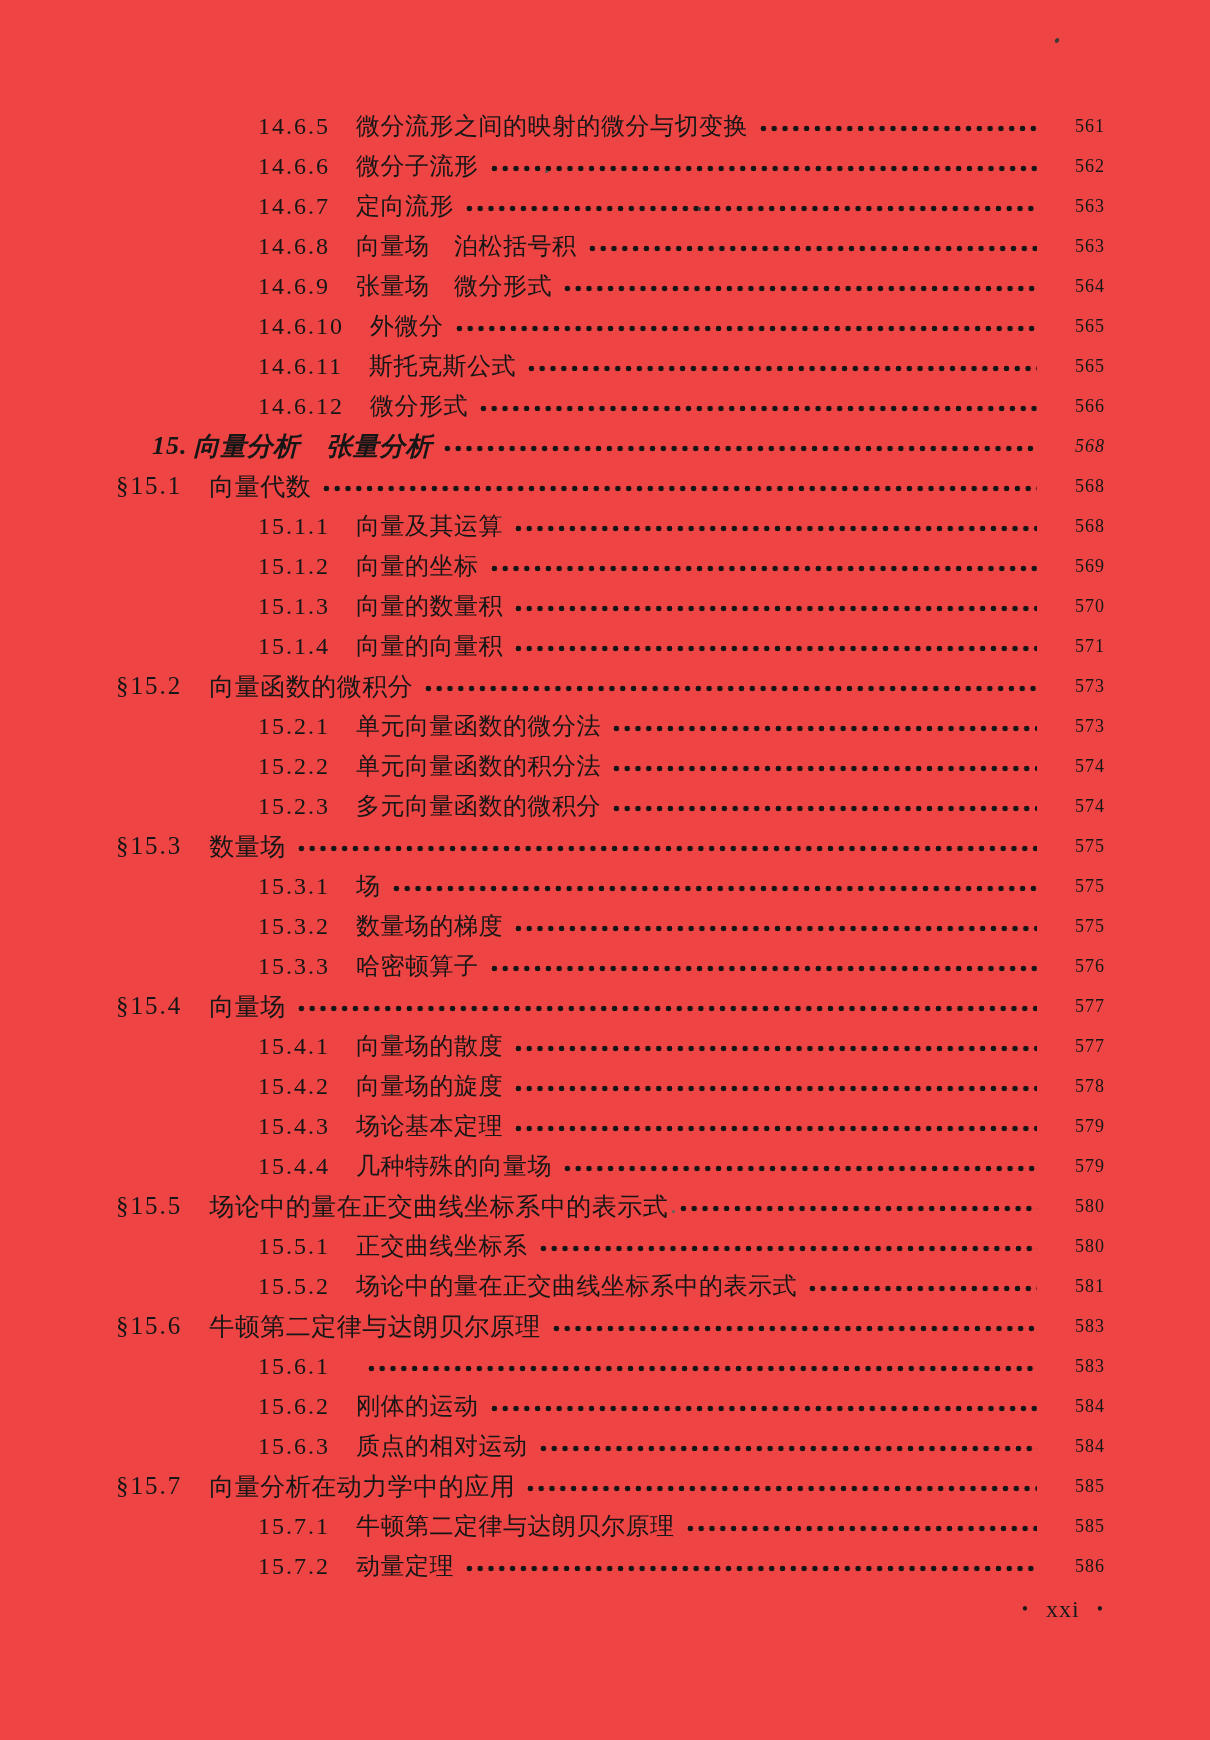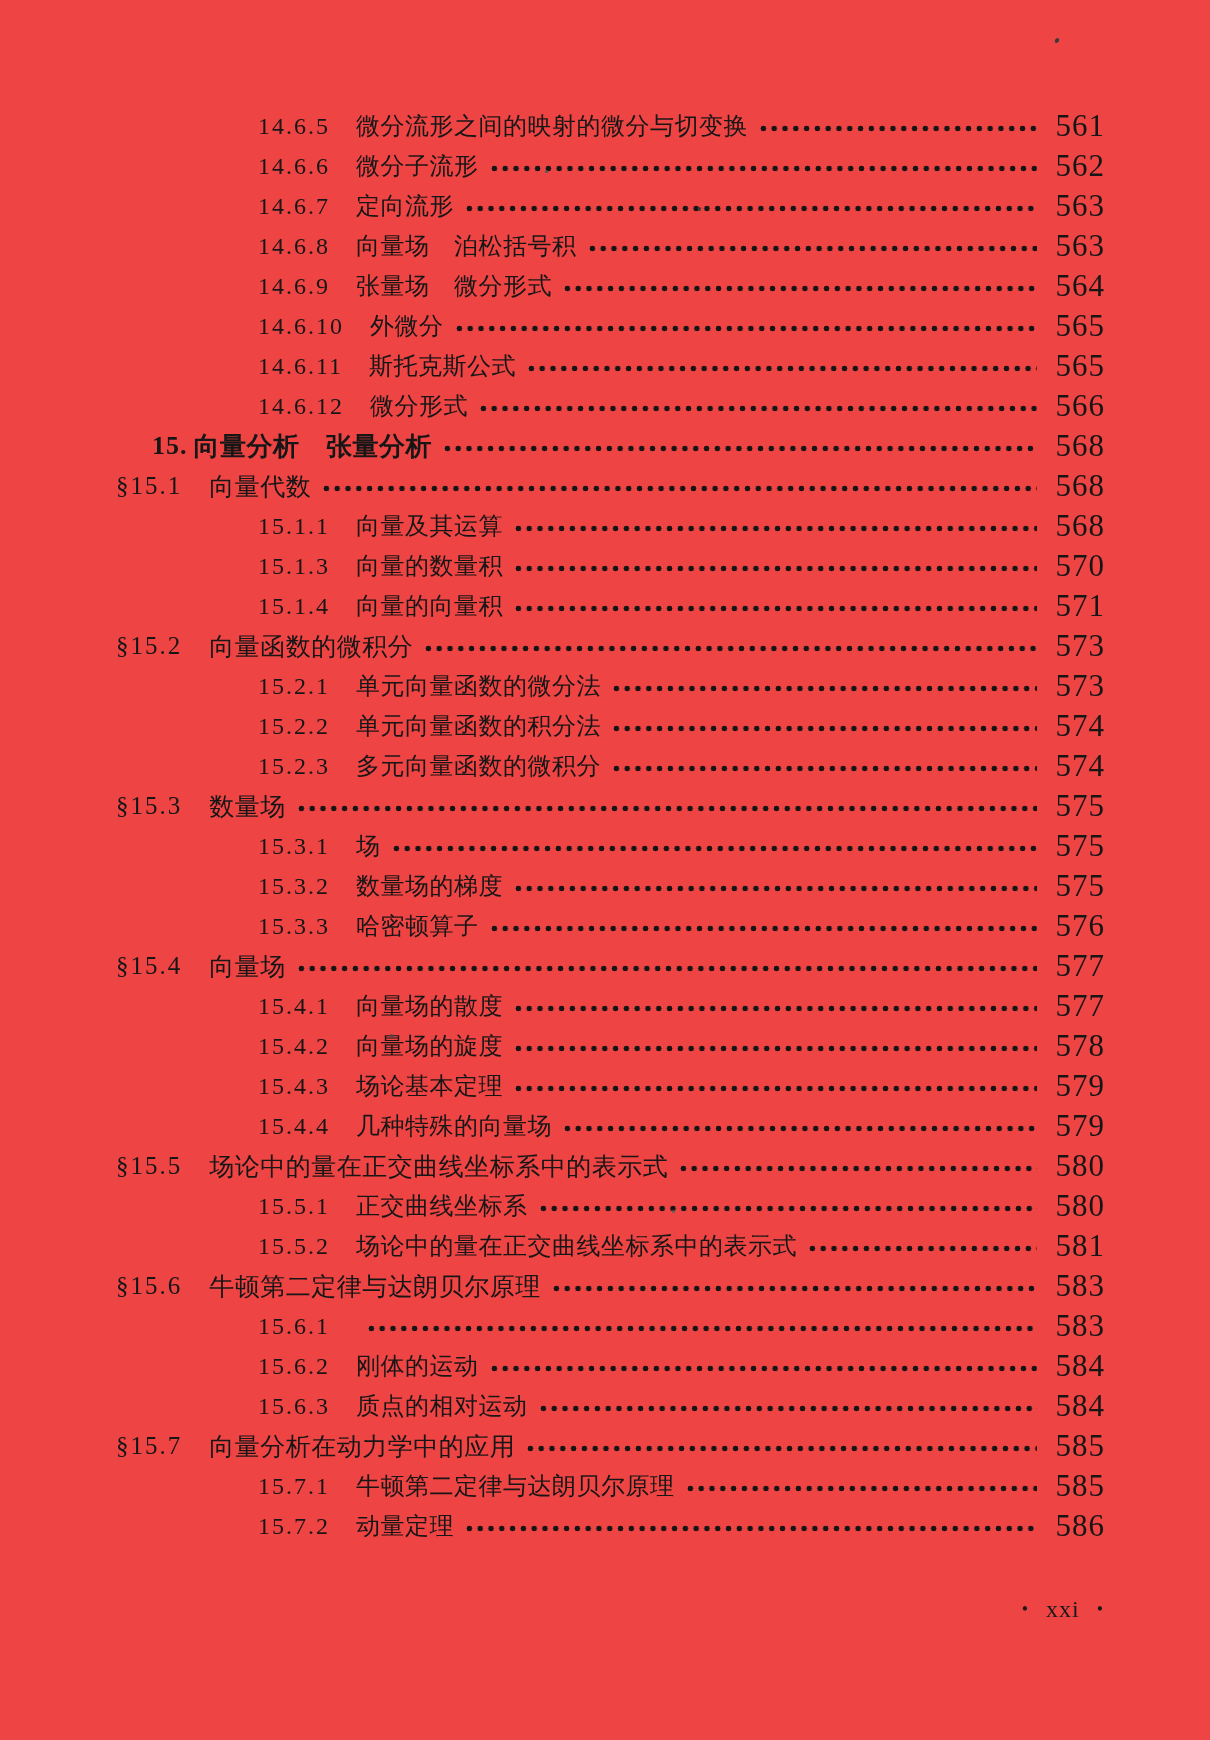--- a/index.html
+++ b/index.html
@@ -25,21 +25,21 @@
   .toc-row {
     display: flex;
     align-items: center;
     height: 40px;
     box-sizing: border-box;
     padding-right: 105px;
     white-space: nowrap;
   }
   .toc-row.sub     { padding-left: 258px; font-size: 24px; }
   .toc-row.section { padding-left: 116px; font-size: 25px; }
-  .toc-row.chapter { padding-left: 152px; font-size: 26px; font-weight: 700; }
+  .toc-row.chapter { padding-left: 152px; font-size: 26px; font-weight: 700; font-style: italic; }
 
   .num { letter-spacing: 2px; flex: 0 0 auto; }
   .toc-row.sub     .num { margin-right: 26px; }
   .toc-row.section .num { margin-right: 27px; }
   .toc-row.chapter .num { margin-right: 6px; letter-spacing: 1px; }
 
   .title { flex: 0 1 auto; letter-spacing: 0.5px; }
 
   .dots {
     flex: 1 1 0;
@@ -51,21 +51,21 @@
     background-image: radial-gradient(circle, #151515 2.6px, rgba(21,21,21,0) 3.1px);
     background-size: 10.8px 9px;
     background-position: left center;
     background-repeat: repeat-x;
   }
 
   .pg {
     flex: 0 0 auto;
     width: 54px;
     text-align: right;
-    font-size: 31px;
+    font-size: 18px;
     font-weight: 400;
     letter-spacing: 1px;
   }
 
   .footer {
     position: absolute;
     top: 1596px;
     right: 106px;
     font-size: 24px;
     letter-spacing: 1px;
@@ -152,20 +152,26 @@
     <span class="dots"></span>
     <span class="pg">568</span>
   </div>
       <div class="toc-row sub">
     <span class="num">15.1.1</span>
     <span class="title">向量及其运算</span>
     <span class="dots"></span>
     <span class="pg">568</span>
   </div>
       <div class="toc-row sub">
+    <span class="num">15.1.2</span>
+    <span class="title">向量的坐标</span>
+    <span class="dots"></span>
+    <span class="pg">569</span>
+  </div>
+      <div class="toc-row sub">
     <span class="num">15.1.3</span>
     <span class="title">向量的数量积</span>
     <span class="dots"></span>
     <span class="pg">570</span>
   </div>
       <div class="toc-row sub">
     <span class="num">15.1.4</span>
     <span class="title">向量的向量积</span>
     <span class="dots"></span>
     <span class="pg">571</span>

